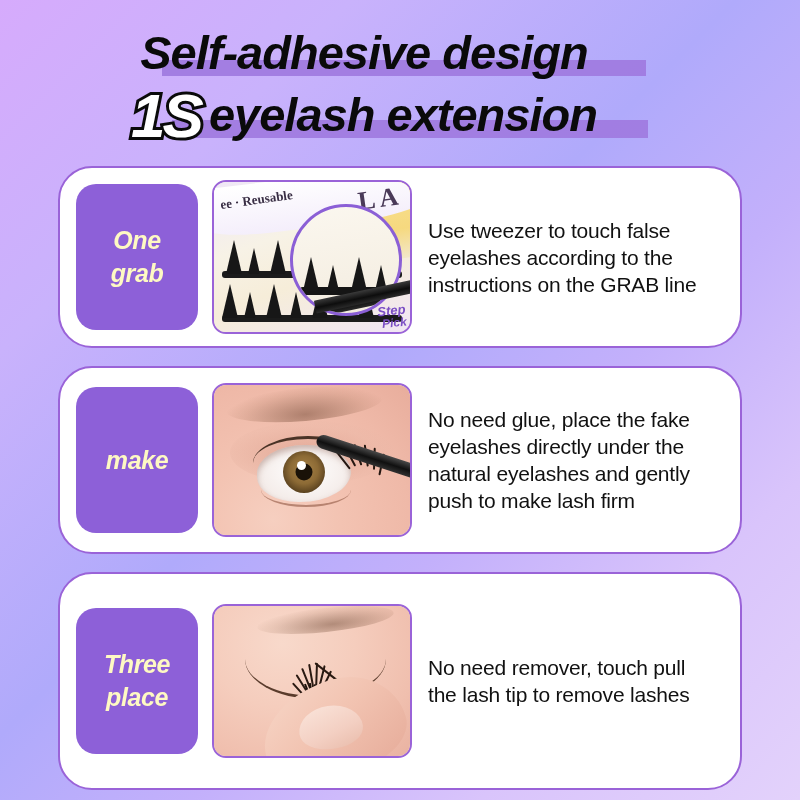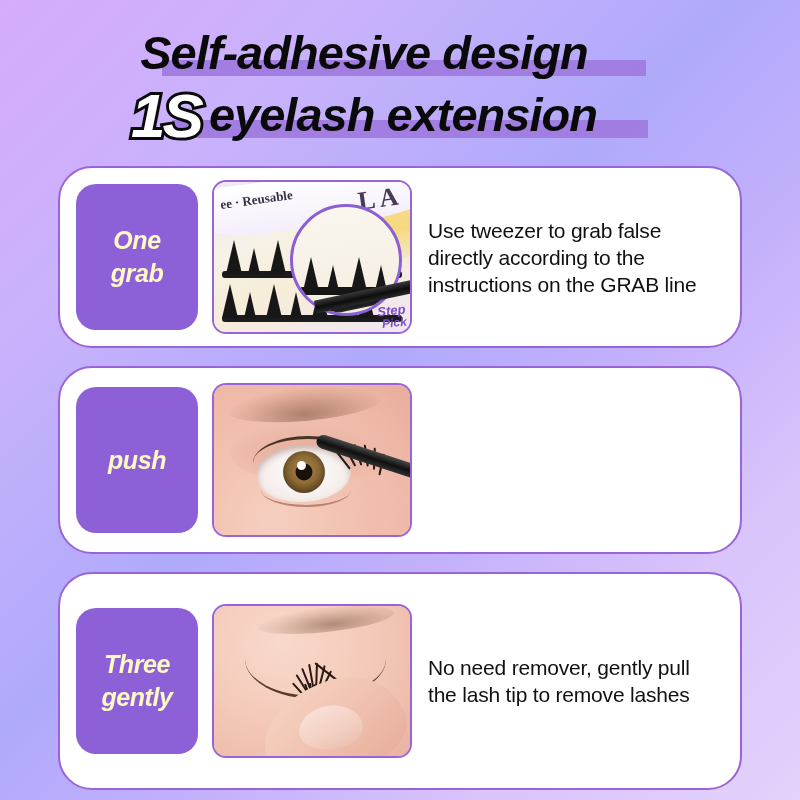--- a/index.html
+++ b/index.html
@@ -537,27 +537,27 @@
         </div>
 
         <div class="tweezer t-main-tw"></div>
 
         <div class="step-tag">
           <b>Step</b>
           <span>Pick</span>
         </div>
       </div>
 
-      <div class="desc">Use tweezer to grab false directly according to the instructions on the GRAB line</div>
+      <div class="desc">Use tweezer to touch false eyelashes according to the instructions on the GRAB line</div>
     </div>
 
     <div class="card card-2">
 
       <div class="label-box">
-        <span>push</span>
+        <span>make</span>
       </div>
 
       <div class="thumb">
         <div class="eye-bg"></div>
         <div class="brow"></div>
         <div class="lid-shadow"></div>
         <div class="eyeball">
           <div class="iris">
             <div class="pupil"></div>
             <div class="glint"></div>
@@ -571,27 +571,28 @@
           <i style="transform:rotate(-28deg) translateX(6px)"></i>
           <i style="transform:rotate(-18deg) translateX(12px)"></i>
           <i style="transform:rotate(-8deg) translateX(18px)"></i>
           <i style="transform:rotate(2deg) translateX(24px)"></i>
           <i style="transform:rotate(12deg) translateX(30px)"></i>
         </div>
 
         <div class="tweezer2"></div>
       </div>
 
+      <div class="desc">No need glue, place the fake eyelashes directly under the natural eyelashes and gently push to make lash firm</div>
     </div>
 
     <div class="card card-3">
 
       <div class="label-box">
         <span>Three</span>
-        <span>gently</span>
+        <span>place</span>
       </div>
 
       <div class="thumb">
         <div class="skin-bg"></div>
         <div class="brow3"></div>
         <div class="closed-lid"></div>
 
         <div class="lash-fan3">
           <i style="transform:rotate(-52deg)"></i>
           <i style="transform:rotate(-42deg) translateX(-30px)"></i>
@@ -611,17 +612,17 @@
           <i style="transform:rotate(2deg) translateX(10px)"></i>
           <i style="transform:rotate(14deg) translateX(15px)"></i>
           <i style="transform:rotate(26deg) translateX(20px)"></i>
         </div>
 
         <div class="finger">
           <div class="nail"></div>
         </div>
       </div>
 
-      <div class="desc">No need remover, gently pull the lash tip to remove lashes</div>
+      <div class="desc">No need remover, touch pull the lash tip to remove lashes</div>
     </div>
 
   </div>
 </div>
 
 </body></html>

